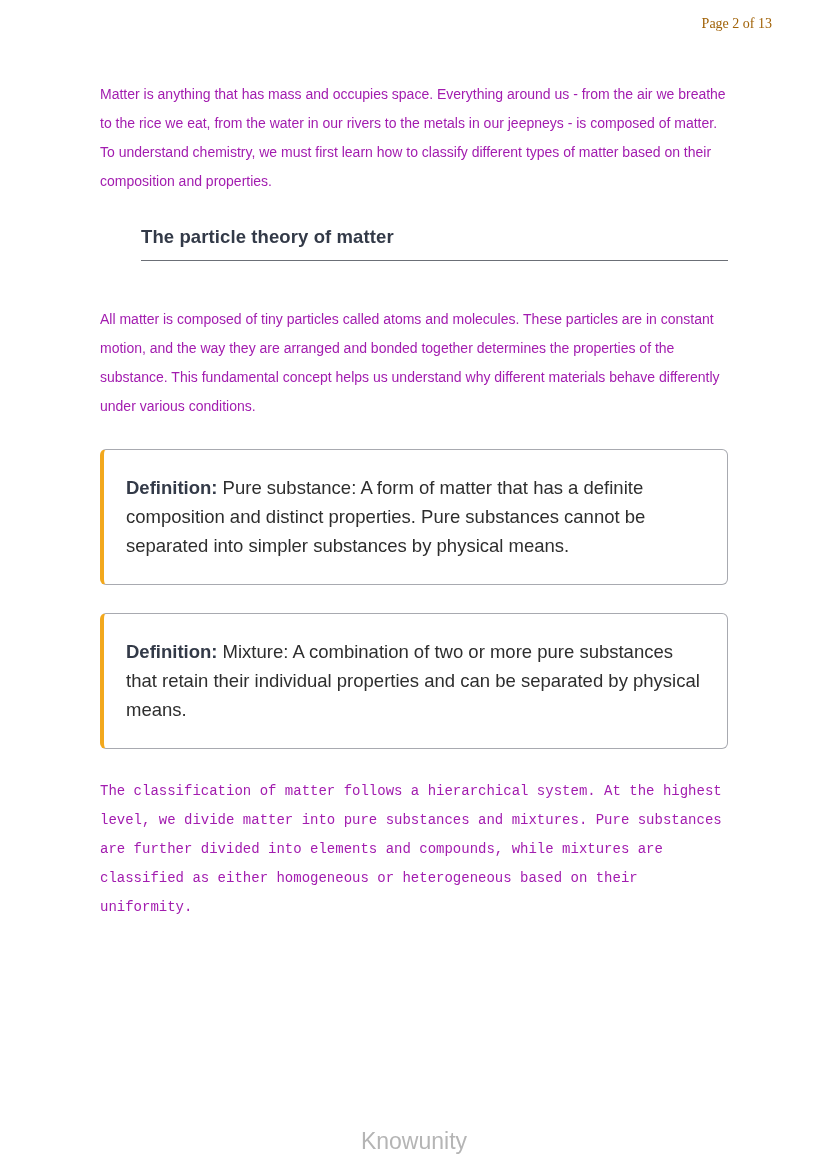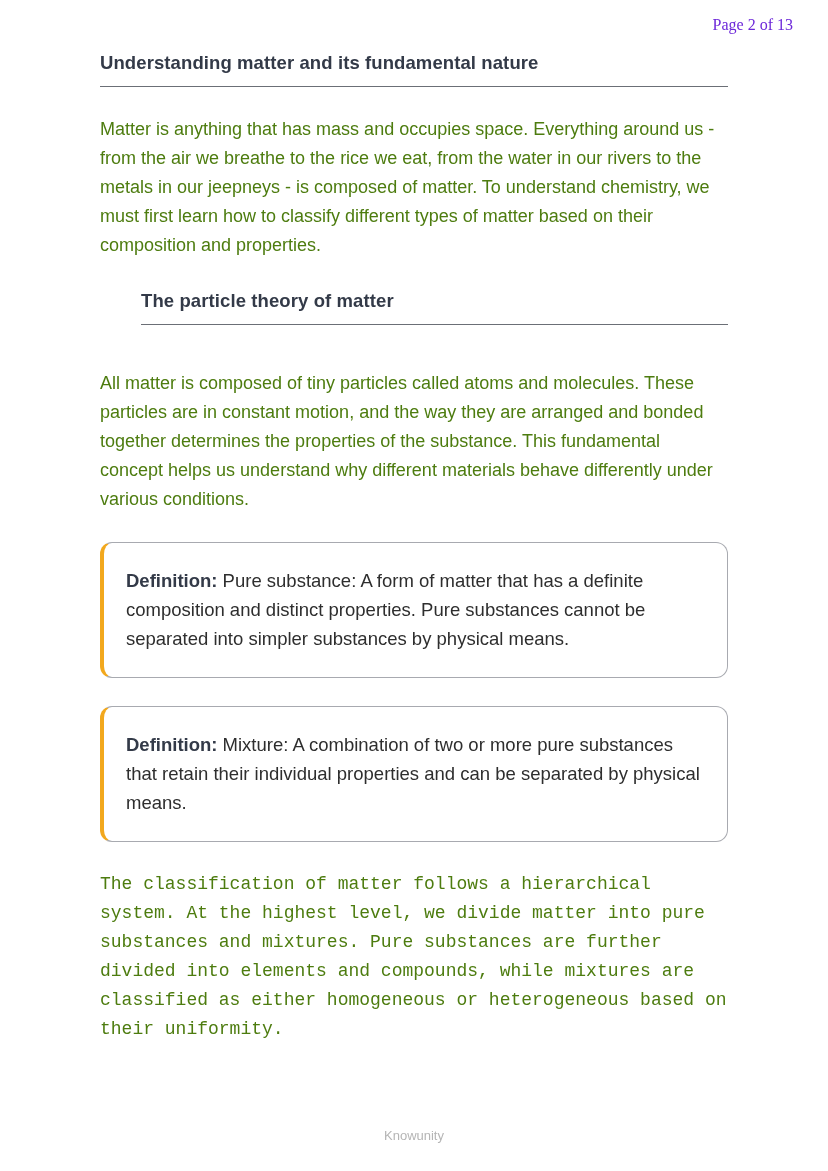--- a/index.html
+++ b/index.html
@@ -11,83 +11,82 @@
       width: 828px;
       height: 1171px;
       position: relative;
       overflow: hidden;
       font-family: "Liberation Sans", "DejaVu Sans", sans-serif;
       color: #2b2b2b;
     }
     .page-number {
       position: absolute;
       top: 16px;
-      right: 35px;
+      right: 56px;
       font-family: "Liberation Serif", "DejaVu Serif", serif;
-      font-size: 16px;
-      color: #6d28d9;
+      font-size: 14px;
+      color: #a16207;
     }
     .content {
       position: absolute;
       left: 100px;
       top: 52px;
       width: 628px;
     }
     .section-heading {
       font-size: 18.5px;
       font-weight: bold;
       color: #333a48;
       margin: 0;
       padding-bottom: 12px;
       border-bottom: 1.5px solid #6b6f76;
       letter-spacing: 0.1px;
     }
     .paragraph {
-      font-size: 18px;
+      font-size: 14px;
       line-height: 29px;
-      color: #4d7c0f;
+      color: #a21caf;
       margin: 0;
     }
     .p1 { margin-top: 28px; }
     .h2 { margin-top: 30px; margin-left: 41px; }
     .p2 { margin-top: 44px; }
     .callout {
       position: relative;
       border: 1px solid #a8aab0;
       border-left: 4px solid #f2a81d;
-      border-radius: 12px;
+      border-radius: 6px;
       padding: 23px 24px 24px 22px;
       margin-top: 28px;
       font-size: 18.5px;
       line-height: 29px;
       color: #2e2e2e;
     }
     .callout + .callout { }
     .callout .label {
       font-weight: bold;
       color: #333a48;
     }
     .p3 { margin-top: 28px; font-family: Liberation Mono, monospace; }
     .footer {
       position: absolute;
       left: 0;
       right: 0;
       top: 1128px;
       text-align: center;
-      font-size: 13px;
+      font-size: 23px;
       color: #b5b5b5;
     }
   </style>
 </head>
 <body>
 
 <div class="page-number">Page 2 of 13</div>
 
 <main class="content">
-  <h2 class="section-heading">Understanding matter and its fundamental nature</h2>
   <p class="paragraph p1">Matter is anything that has mass and occupies space. Everything around us - from the air we breathe to the rice we eat, from the water in our rivers to the metals in our jeepneys - is composed of matter. To understand chemistry, we must first learn how to classify different types of matter based on their composition and properties.</p>
 
   <h2 class="section-heading h2">The particle theory of matter</h2>
   <p class="paragraph p2">All matter is composed of tiny particles called atoms and molecules. These particles are in constant motion, and the way they are arranged and bonded together determines the properties of the substance. This fundamental concept helps us understand why different materials behave differently under various conditions.</p>
 
   <div class="callout">
     <span class="label">Definition: </span>
     <span>Pure substance: A form of matter that has a definite composition and distinct properties. Pure substances cannot be separated into simpler substances by physical means.</span>
   </div>
 

